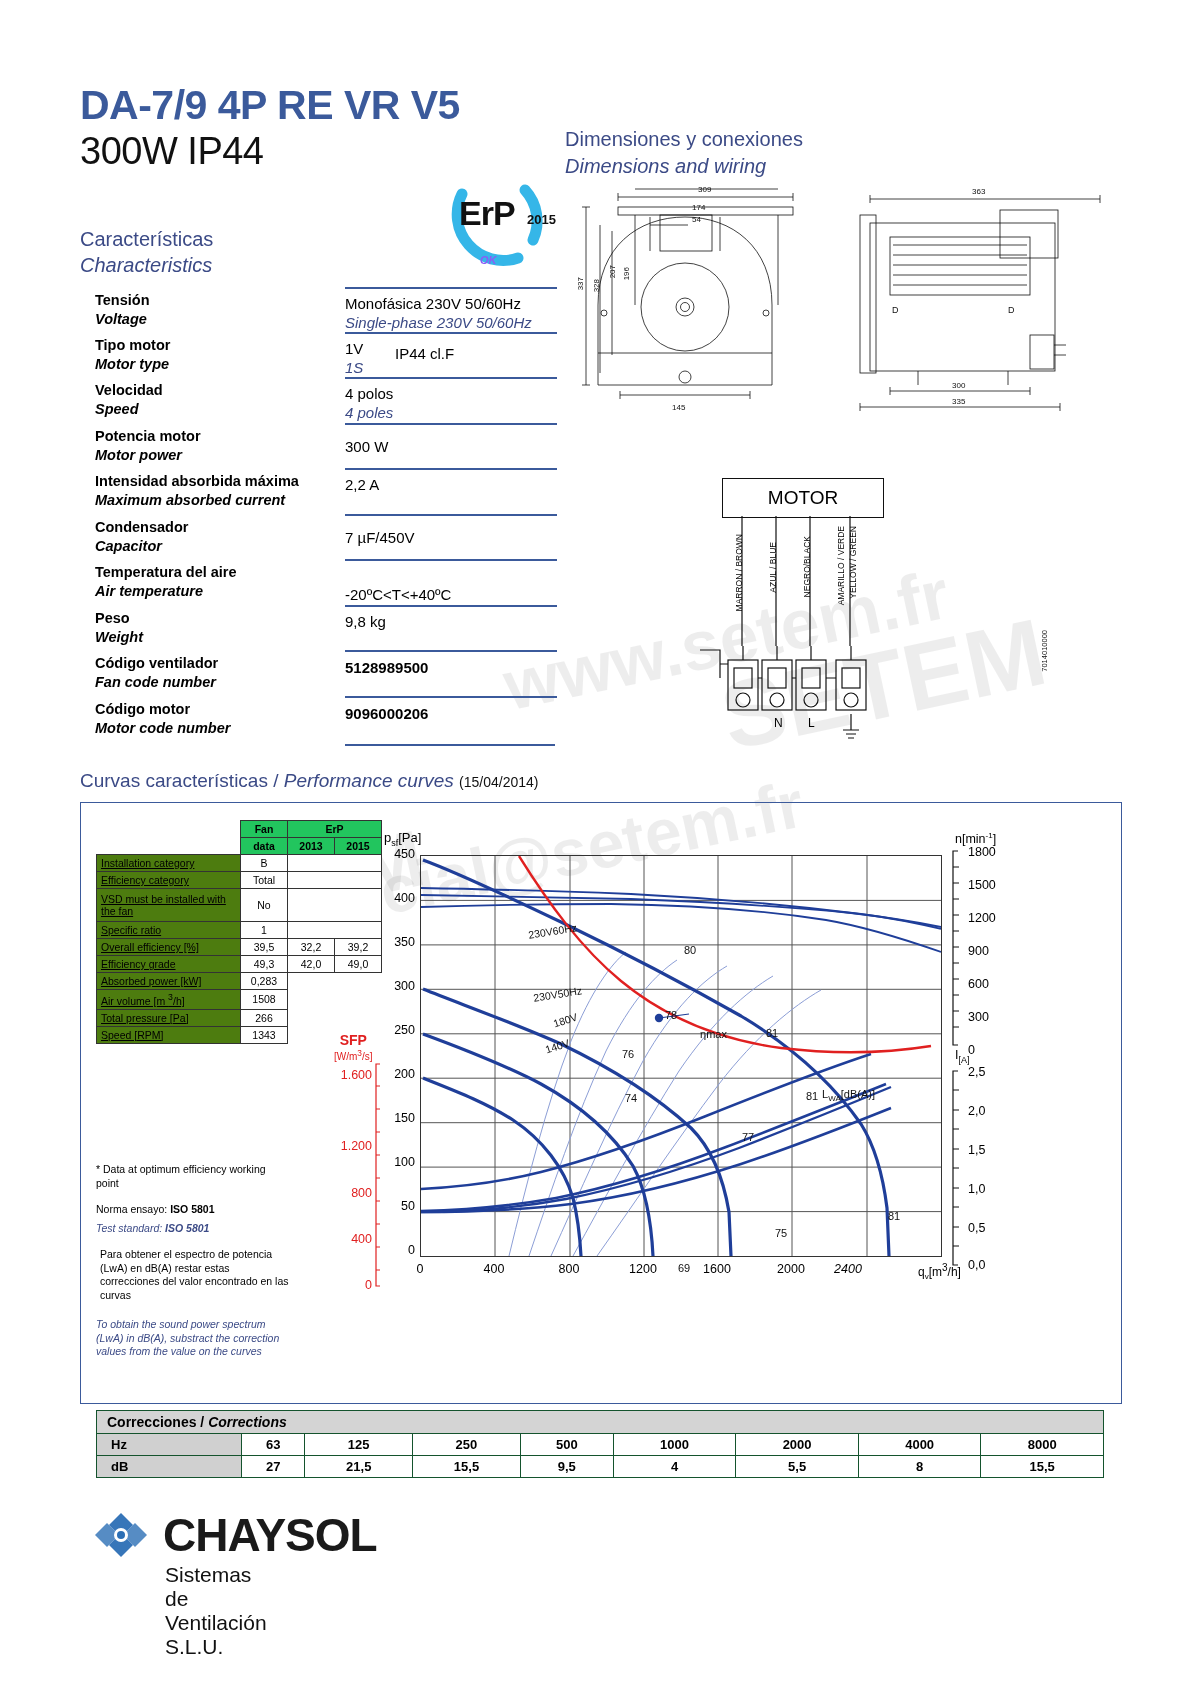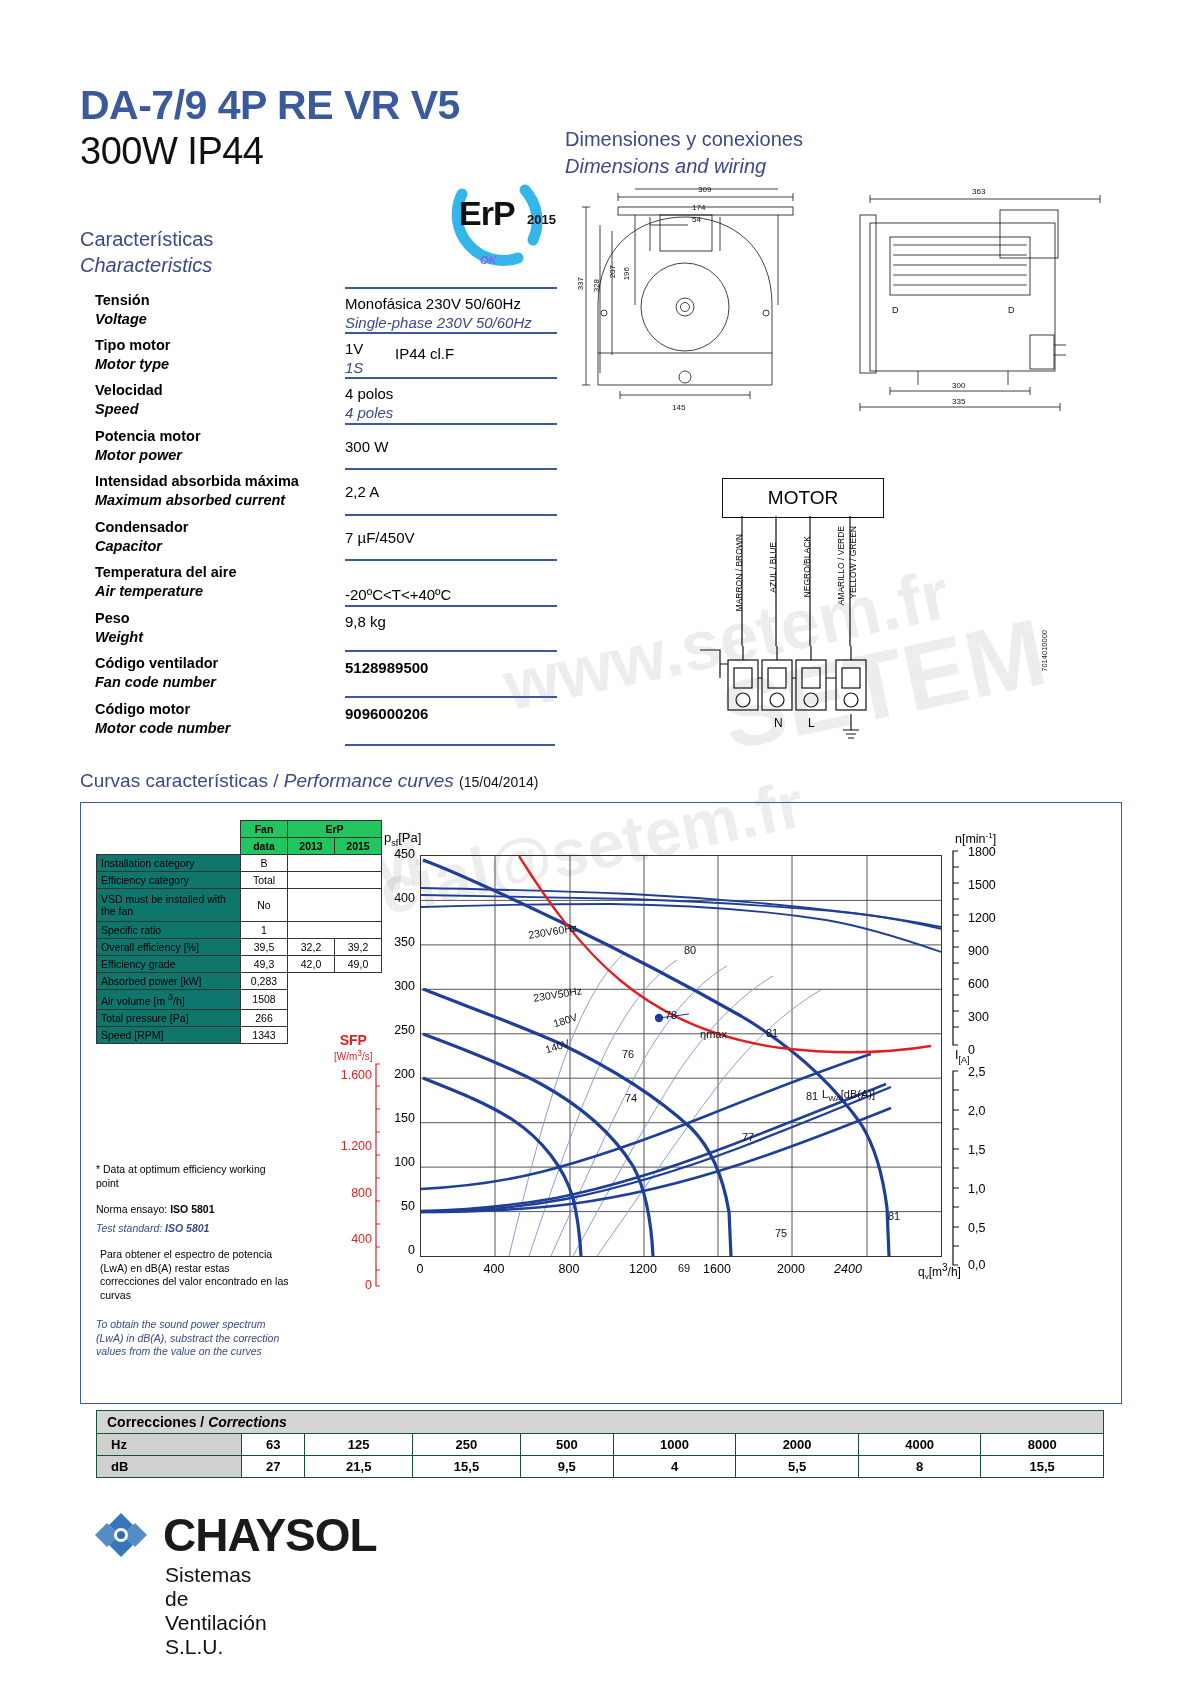--- a/index.html
+++ b/index.html
@@ -53,21 +53,21 @@
   
   #curvesTitle{left:80px;top:770px;font-size:19px;color:#3b4a86;}
   #curvesTitle .it{font-style:italic;}
   #curvesTitle .dt{font-size:14px;color:#111;}
   #curvesBox{left:80px;top:802px;width:1040px;height:600px;border:1.5px solid #3b5a9b;}
 
   
   #fanTable{left:96px;top:820px;border-collapse:collapse;font-size:10.5px;}
   #fanTable td,#fanTable th{border:1px solid #333;padding:2px 4px;font-weight:normal;}
   #fanTable .hd{text-align:center;font-weight:bold;background:#22c55e;border:1px solid #333;}
-  #fanTable .lab{background:#0f766e;width:135px;}
+  #fanTable .lab{background:#4d7c0f;width:135px;text-decoration:underline;}
   #fanTable .num{text-align:center;width:38px;background:#fff;}
   #fanTable .blank{border:1px solid #333;background:#fff;}
 
   .note{position:absolute;left:96px;font-size:10.5px;line-height:13.5px;}
   .note.it{color:#3b4a86;font-style:italic;}
 
   
   #sfp{left:334px;top:1032px;text-align:center;color:#e02020;font-weight:bold;font-size:14px;}
   #sfp .u{font-size:10px;font-weight:normal;}
   .sfptick{position:absolute;color:#e02020;font-size:12.5px;text-align:right;width:52px;}
@@ -163,21 +163,21 @@
       <div class="l2">Motor power</div>
     </div>
     <div class="cval" style="width:212px;padding-top:12px;">300 W</div>
   </div>
 
   <div class="crow" style="top:472px;">
     <div class="clab">
       <div class="l1">Intensidad absorbida máxima</div>
       <div class="l2">Maximum absorbed current</div>
     </div>
-    <div class="cval" style="width:212px;padding-top:12px;">2,2 A</div>
+    <div class="cval" style="width:212px;padding-top:5px;">2,2 A</div>
   </div>
 
   <div class="crow" style="top:518px;">
     <div class="clab">
       <div class="l1">Condensador</div>
       <div class="l2">Capacitor</div>
     </div>
     <div class="cval" style="width:212px;padding-top:12px;">7 µF/450V</div>
   </div>
 

